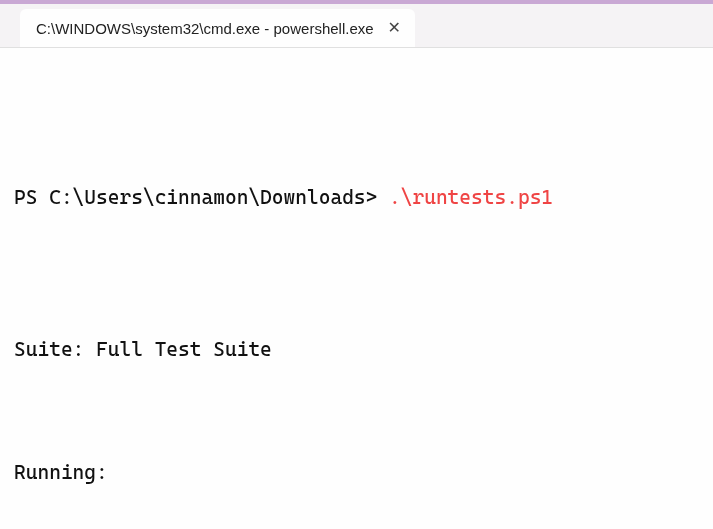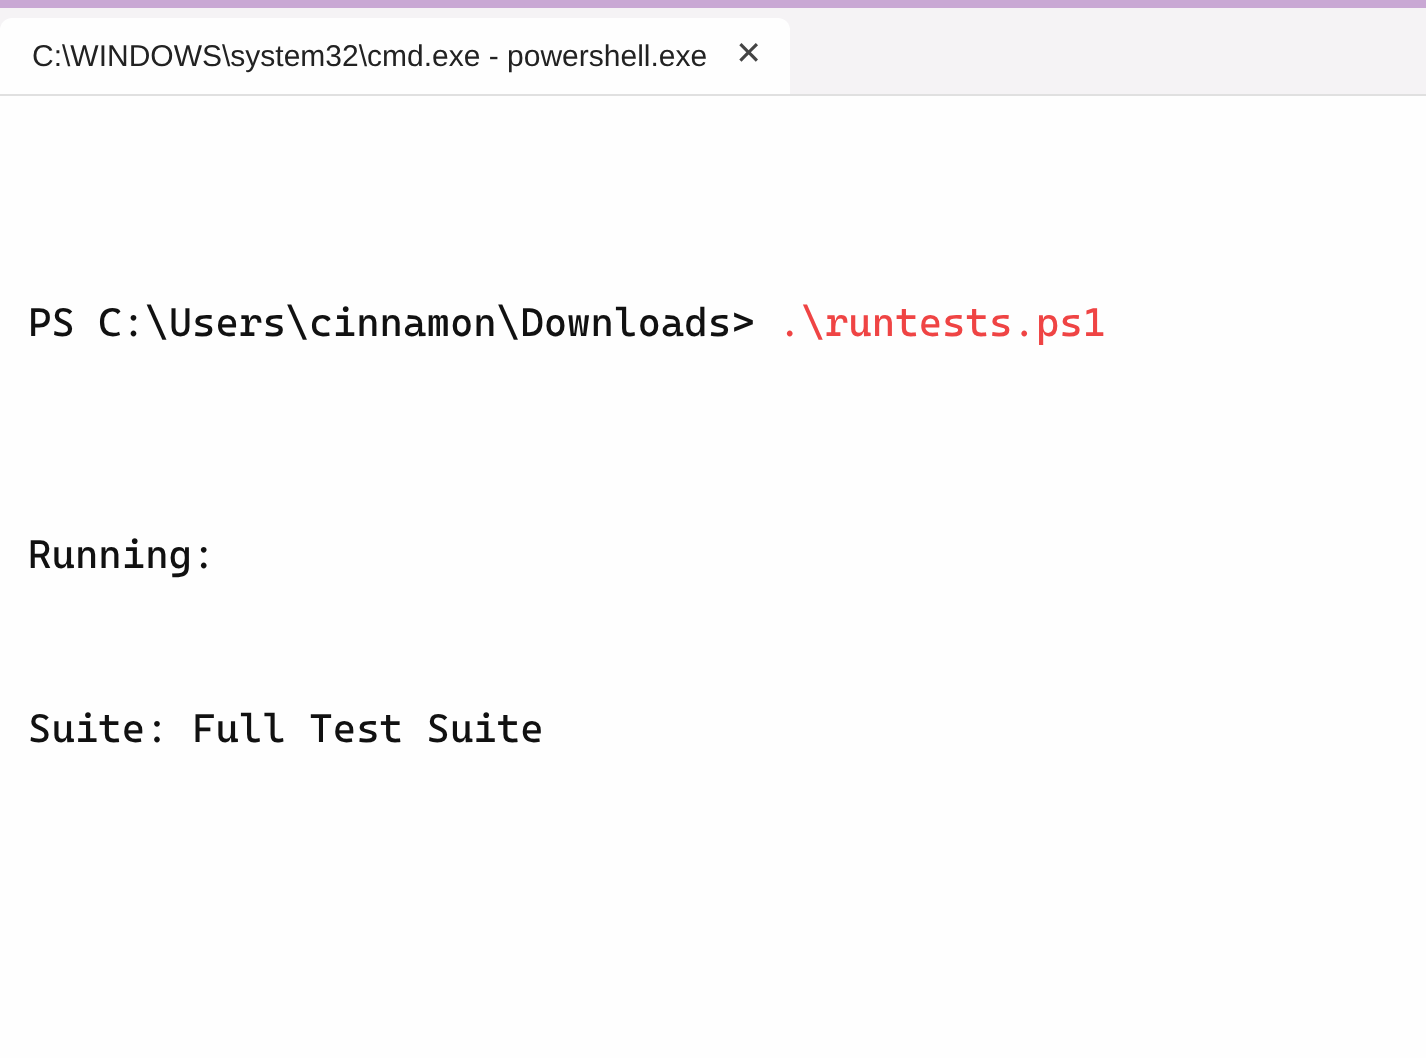--- a/index.html
+++ b/index.html
@@ -15,20 +15,21 @@
     background: #fefefe;
     width: 100%;
     height: 100%;
     border-top: 4px solid #c9a8d4;
     box-sizing: border-box;
   }
   .tabbar {
     height: 44px;
     display: flex;
     align-items: flex-end;
+    padding-left: 20px;
     background: #f5f3f5;
     border-bottom: 1px solid #e0e0e0;
     box-sizing: border-box;
   }
   .tab {
     display: flex;
     align-items: center;
     background: #fefefe;
     height: 38px;
     padding: 0 14px 0 16px;
@@ -51,42 +52,43 @@
     color: #111;
     white-space: pre;
     font-feature-settings: "calt" off;
   }
   .cmd {
     color: #ef4444;
   }
   .row {
     display: flex;
     align-items: flex-end;
+    margin-top: 36px;
   }
 </style>
 </head>
 <body>
 
 <div class="window">
 
   <div class="tabbar">
     <div class="tab">
       <span>C:\WINDOWS\system32\cmd.exe - powershell.exe</span>
       <span class="close">✕</span>
     </div>
   </div>
 
   <div class="terminal">
 
     <div class="row">
       <span>PS C:\Users\cinnamon\Downloads&gt; </span><span class="cmd">.\runtests.ps1</span>
     </div>
 
+    <div class="row">Suite: Full Test Suite</div>
     <div class="row">Running:</div>
-    <div class="row">Suite: Full Test Suite</div>
 
     
 
     
     
 
     
 
     
 

